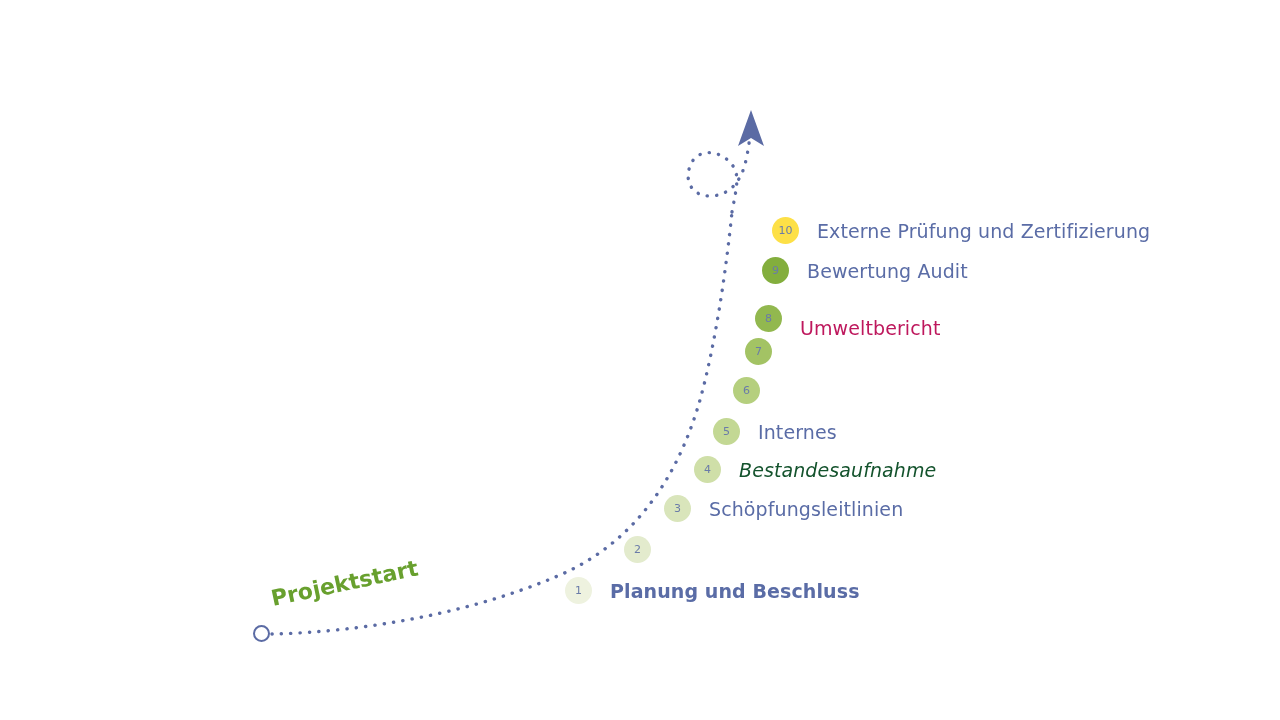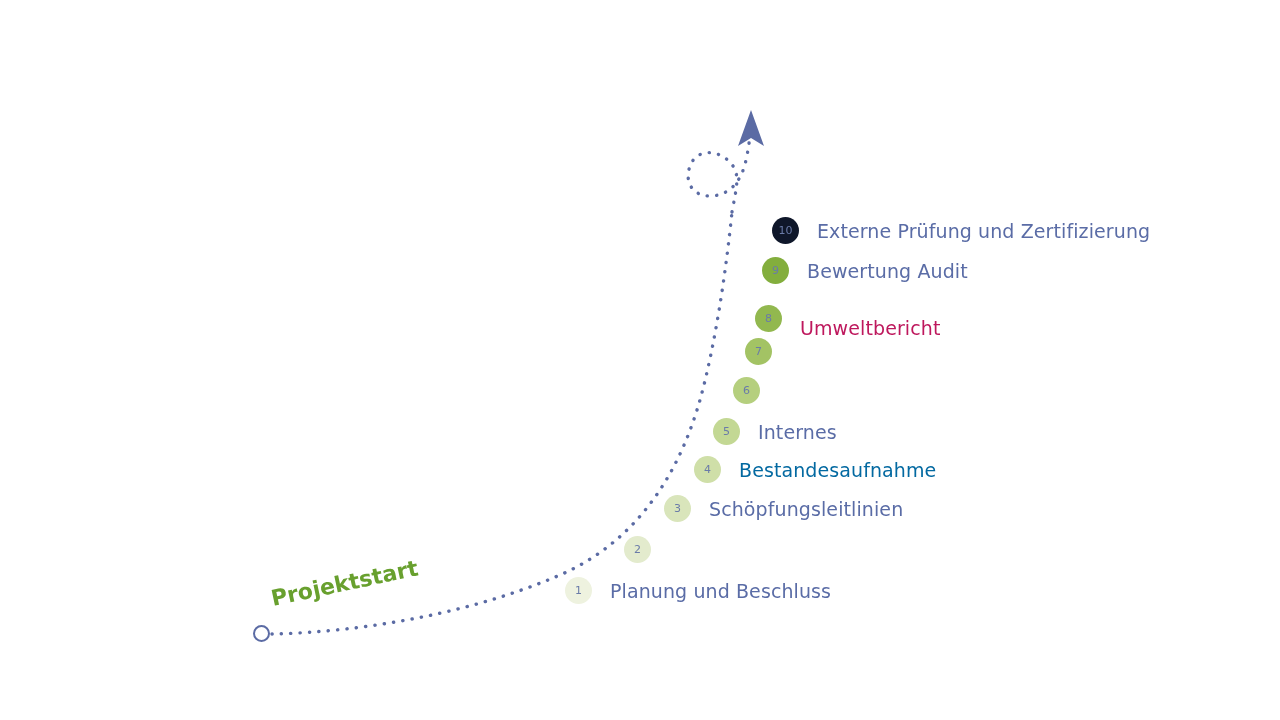--- a/index.html
+++ b/index.html
@@ -127,50 +127,50 @@
       </g>
     </svg>
   </div>
 
   <div class="start-ring" style="left:253px; top:625px;"></div>
   <div class="start-label" style="left:274px; top:586px;">Projektstart</div>
 
   <div id="steps">
       <div class="step-row" style="left: 565px; top: 577px;">
         <div class="step-circle" style="background: rgb(238, 242, 223);">1</div>
-        <div class="step-label" style="color: rgb(90, 108, 166);">Planung und Beschluss</div>
+        <div class="step-label" style="color: rgb(90, 108, 166); font-weight: bold;">Planung und Beschluss</div>
       </div>
       <div class="step-row" style="left: 624px; top: 536px;">
         <div class="step-circle" style="background: rgb(227, 235, 205);">2</div>
       </div>
       <div class="step-row" style="left: 664px; top: 495px;">
         <div class="step-circle" style="background: rgb(217, 229, 187);">3</div>
         <div class="step-label" style="color: rgb(90, 108, 166);">Schöpfungsleitlinien</div>
       </div>
       <div class="step-row" style="left: 694px; top: 456px;">
         <div class="step-circle" style="background: rgb(207, 223, 168);">4</div>
-        <div class="step-label" style="color: #0369a1;">Bestandesaufnahme</div>
+        <div class="step-label" style="color: #14532d; font-style: italic;">Bestandesaufnahme</div>
       </div>
       <div class="step-row" style="left: 713px; top: 418px;">
         <div class="step-circle" style="background: rgb(195, 216, 148);">5</div>
         <div class="step-label" style="color: rgb(90, 108, 166);">Internes</div>
       </div>
       <div class="step-row" style="left: 733px; top: 377px;">
         <div class="step-circle" style="background: rgb(181, 207, 126);">6</div>
       </div>
       <div class="step-row" style="left: 745px; top: 338px;">
         <div class="step-circle" style="background: rgb(163, 195, 100);">7</div>
       </div>
       <div class="step-row" style="left: 755px; top: 297px;">
         <div class="step-circle" style="background: rgb(146, 184, 79);">8</div>
         <div class="step-label" style="color: #be185d; margin-top: 20px;">Umweltbericht</div>
       </div>
       <div class="step-row" style="left: 762px; top: 257px;">
         <div class="step-circle" style="background: rgb(131, 174, 61);">9</div>
         <div class="step-label" style="color: rgb(90, 108, 166);">Bewertung Audit</div>
       </div>
       <div class="step-row" style="left: 772px; top: 217px;">
-        <div class="step-circle" style="background: #0f172a;">10</div>
+        <div class="step-circle" style="background: #fde047;">10</div>
         <div class="step-label" style="color: rgb(90, 108, 166);">Externe Prüfung und Zertifizierung</div>
       </div>
     </div>
 
 </div>
 
 </body></html>

